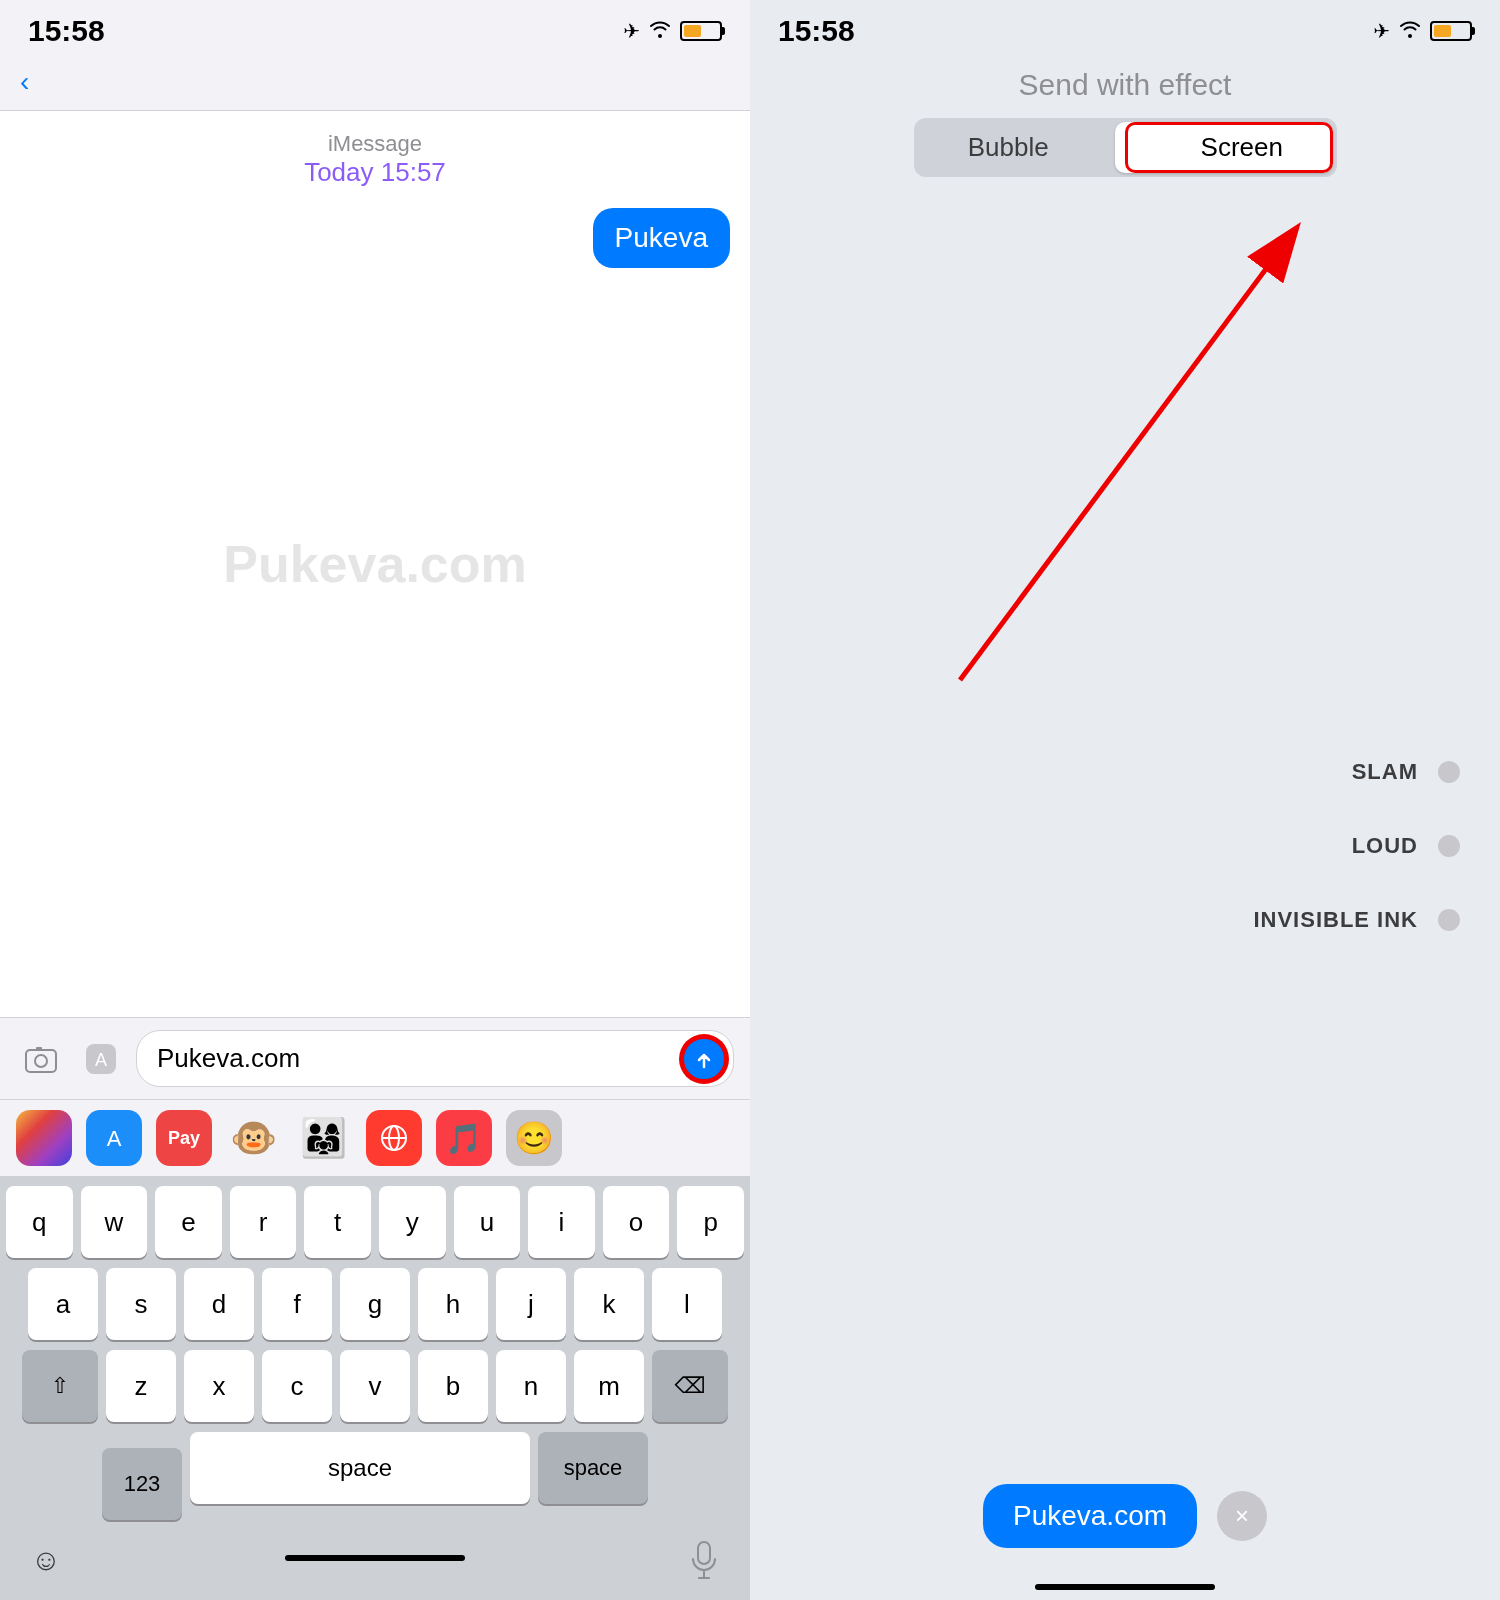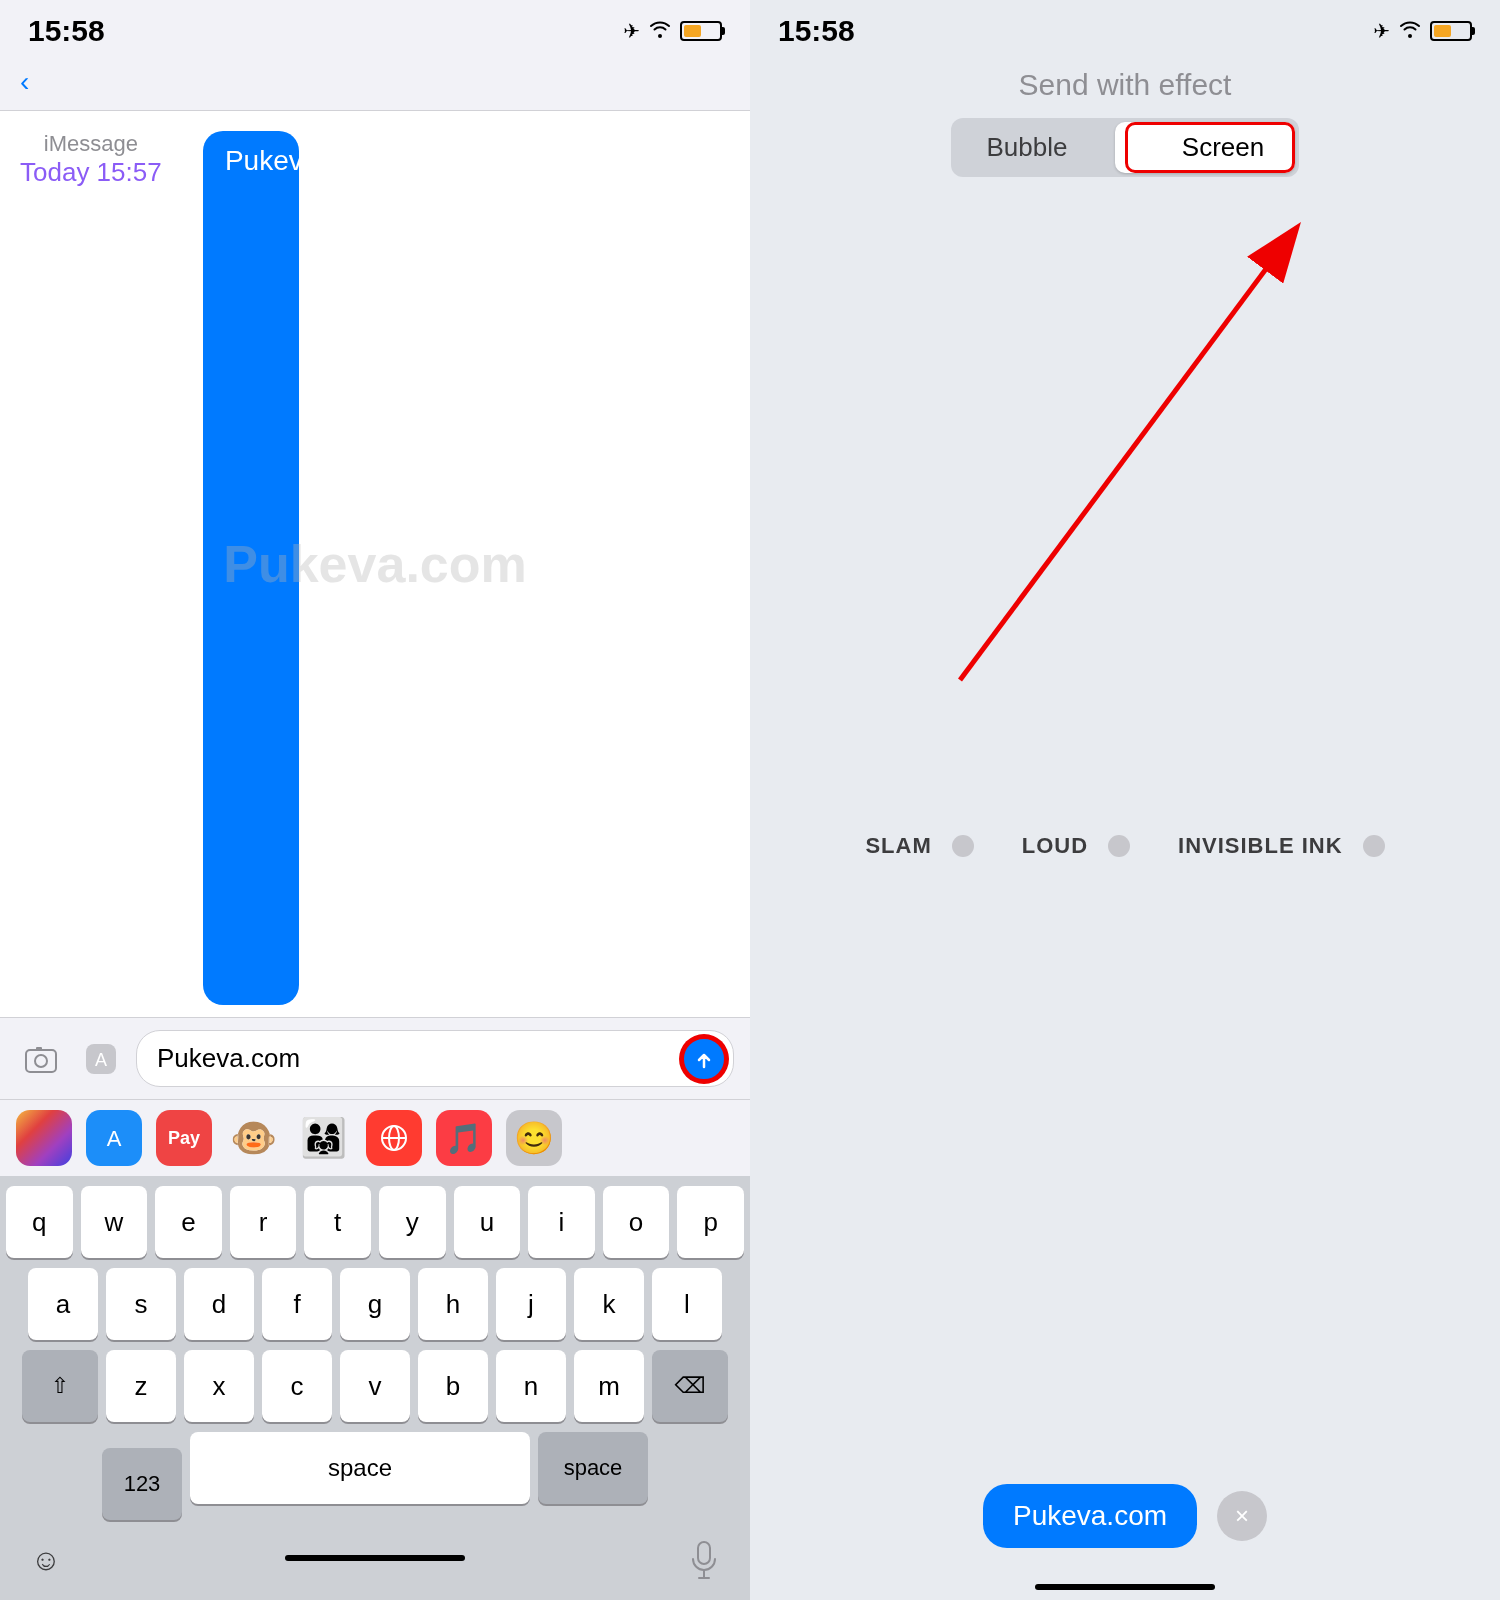--- a/index.html
+++ b/index.html
@@ -76,21 +76,21 @@
       font-size: 28px;
       font-weight: 300;
       cursor: pointer;
       display: inline-block;
     }
 
     .messages-area {
       flex: 1;
       background: #ffffff;
       display: flex;
-      flex-direction: row;
+      flex-direction: column;
       padding: 20px 20px 0;
       position: relative;
     }
 
     .imessage-header {
       text-align: center;
       margin-bottom: 20px;
     }
     .imessage-label {
       font-size: 22px;
@@ -302,21 +302,21 @@
     }
 
     .effect-tabs {
       display: flex;
       justify-content: center;
       gap: 16px;
       margin: 0 auto 30px;
       background: #cfd2d8;
       border-radius: 12px;
       padding: 4px;
-      width: 348px;
+      width: 423px;
       position: relative;
     }
     .effect-tab {
       flex: 1;
       text-align: center;
       padding: 10px 0;
       font-size: 26px;
       border-radius: 10px;
       cursor: pointer;
       color: #3c3c3e;
@@ -335,21 +335,21 @@
       right: 4px;
       top: 4px;
       width: calc(50% - 4px);
       height: calc(100% - 8px);
       pointer-events: none;
     }
 
     .effects-list {
       flex: 1;
       display: flex;
-      flex-direction: row;
+      flex-direction: column;
       justify-content: center;
       padding: 0 40px;
       gap: 48px;
     }
     .effect-item {
       display: flex;
       align-items: center;
       justify-content: flex-end;
       gap: 20px;
     }

